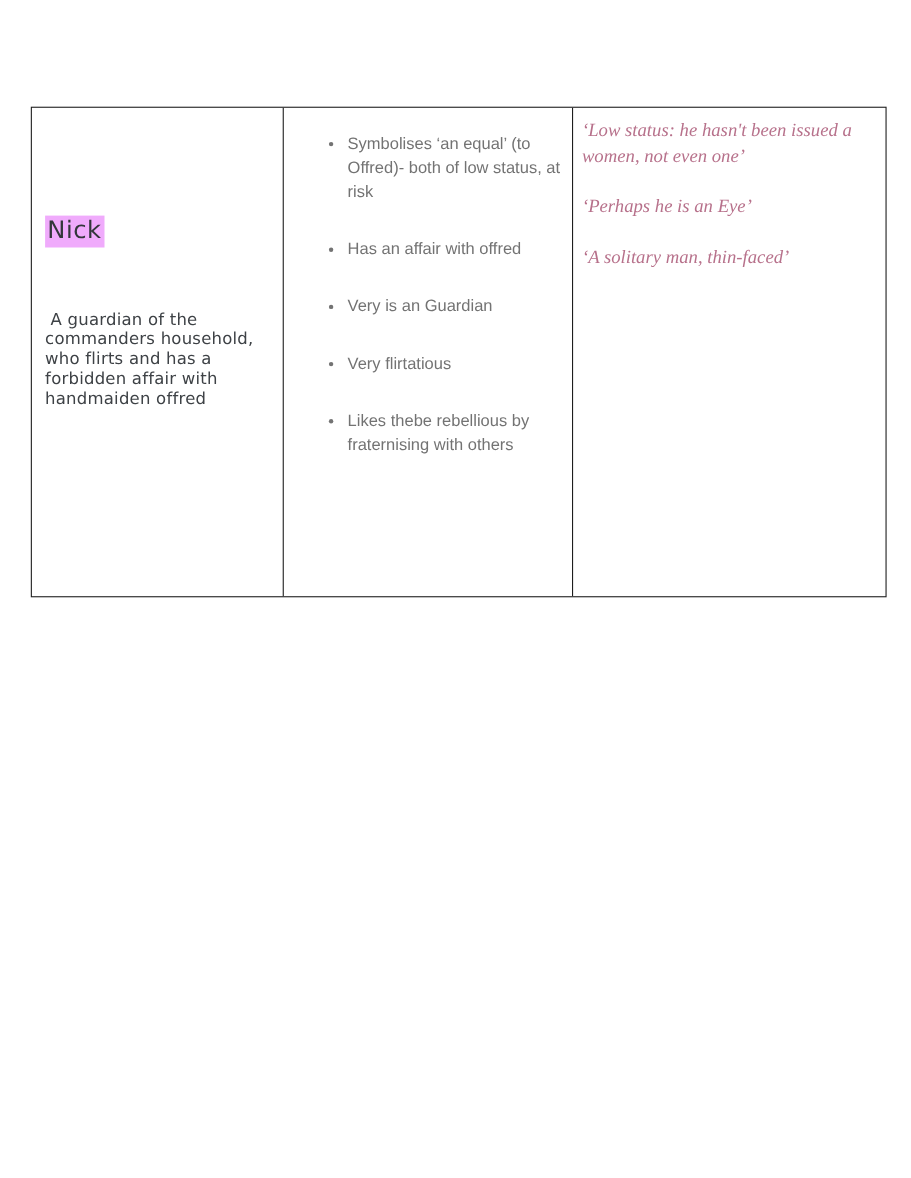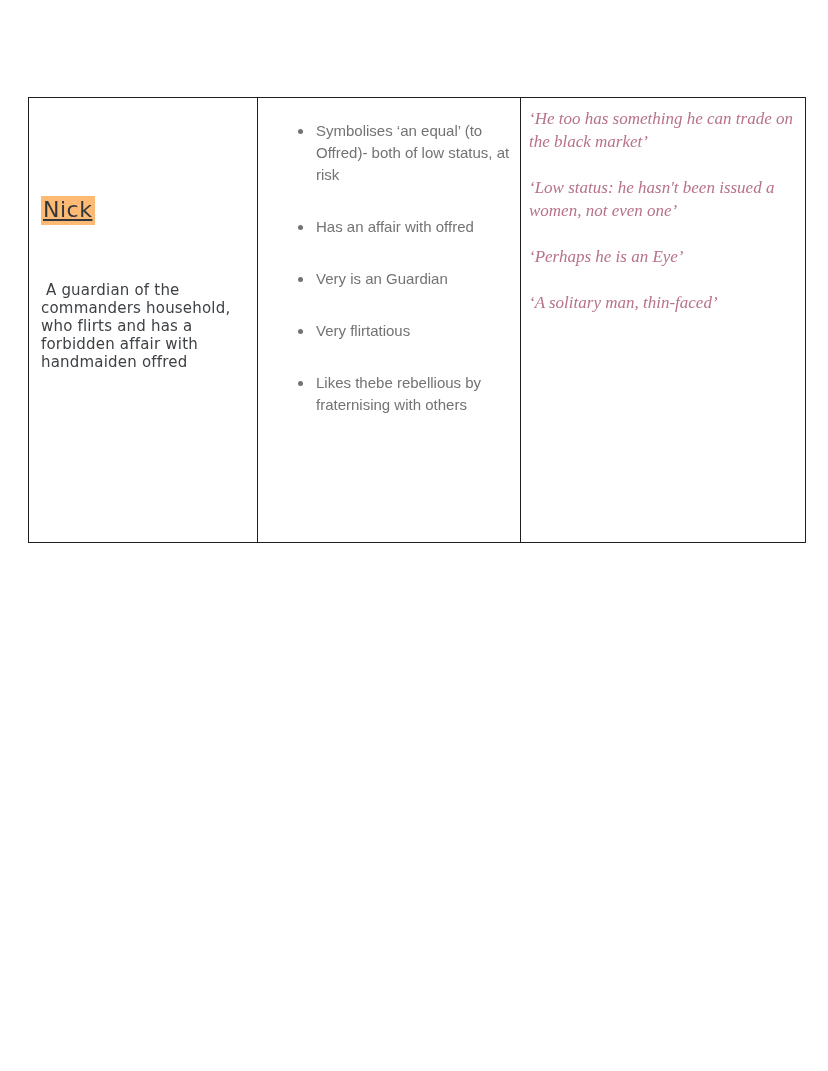--- a/index.html
+++ b/index.html
@@ -47,23 +47,22 @@
   .char-name-row {
     margin-top: 98px;
   }
   .char-name {
     display: inline-block;
     font-family: "DejaVu Sans", sans-serif;
     font-size: 22px;
     line-height: 28px;
     letter-spacing: 0.5px;
     color: #33373b;
-    background: #fdba74;
+    background: #f0abfc;
     padding: 0 3px 1px 2px;
-    text-decoration: underline;
   }
   .char-desc {
     margin: 56px 0 0 0;
     font-family: "DejaVu Sans", sans-serif;
     font-size: 15px;
     line-height: 18px;
     letter-spacing: 0.2px;
     color: #3e4246;
     white-space: pre-wrap;
   }
@@ -109,21 +108,20 @@
       <ul class="traits-list">
         <li>Symbolises ‘an equal’ (to Offred)- both of low status, at risk</li>
         <li>Has an affair with offred</li>
         <li>Very is an Guardian</li>
         <li>Very flirtatious</li>
         <li>Likes thebe rebellious by fraternising with others</li>
       </ul>
     </div>
 
     <div class="cell cell-quotes">
-      <p class="quote">‘He too has something he can trade on the black market’</p>
       <p class="quote">‘Low status: he hasn't been issued a women, not even one’</p>
       <p class="quote">‘Perhaps he is an Eye’</p>
       <p class="quote">‘A solitary man, thin-faced’</p>
     </div>
 
   </div>
 
 </div>
 
 </body></html>

